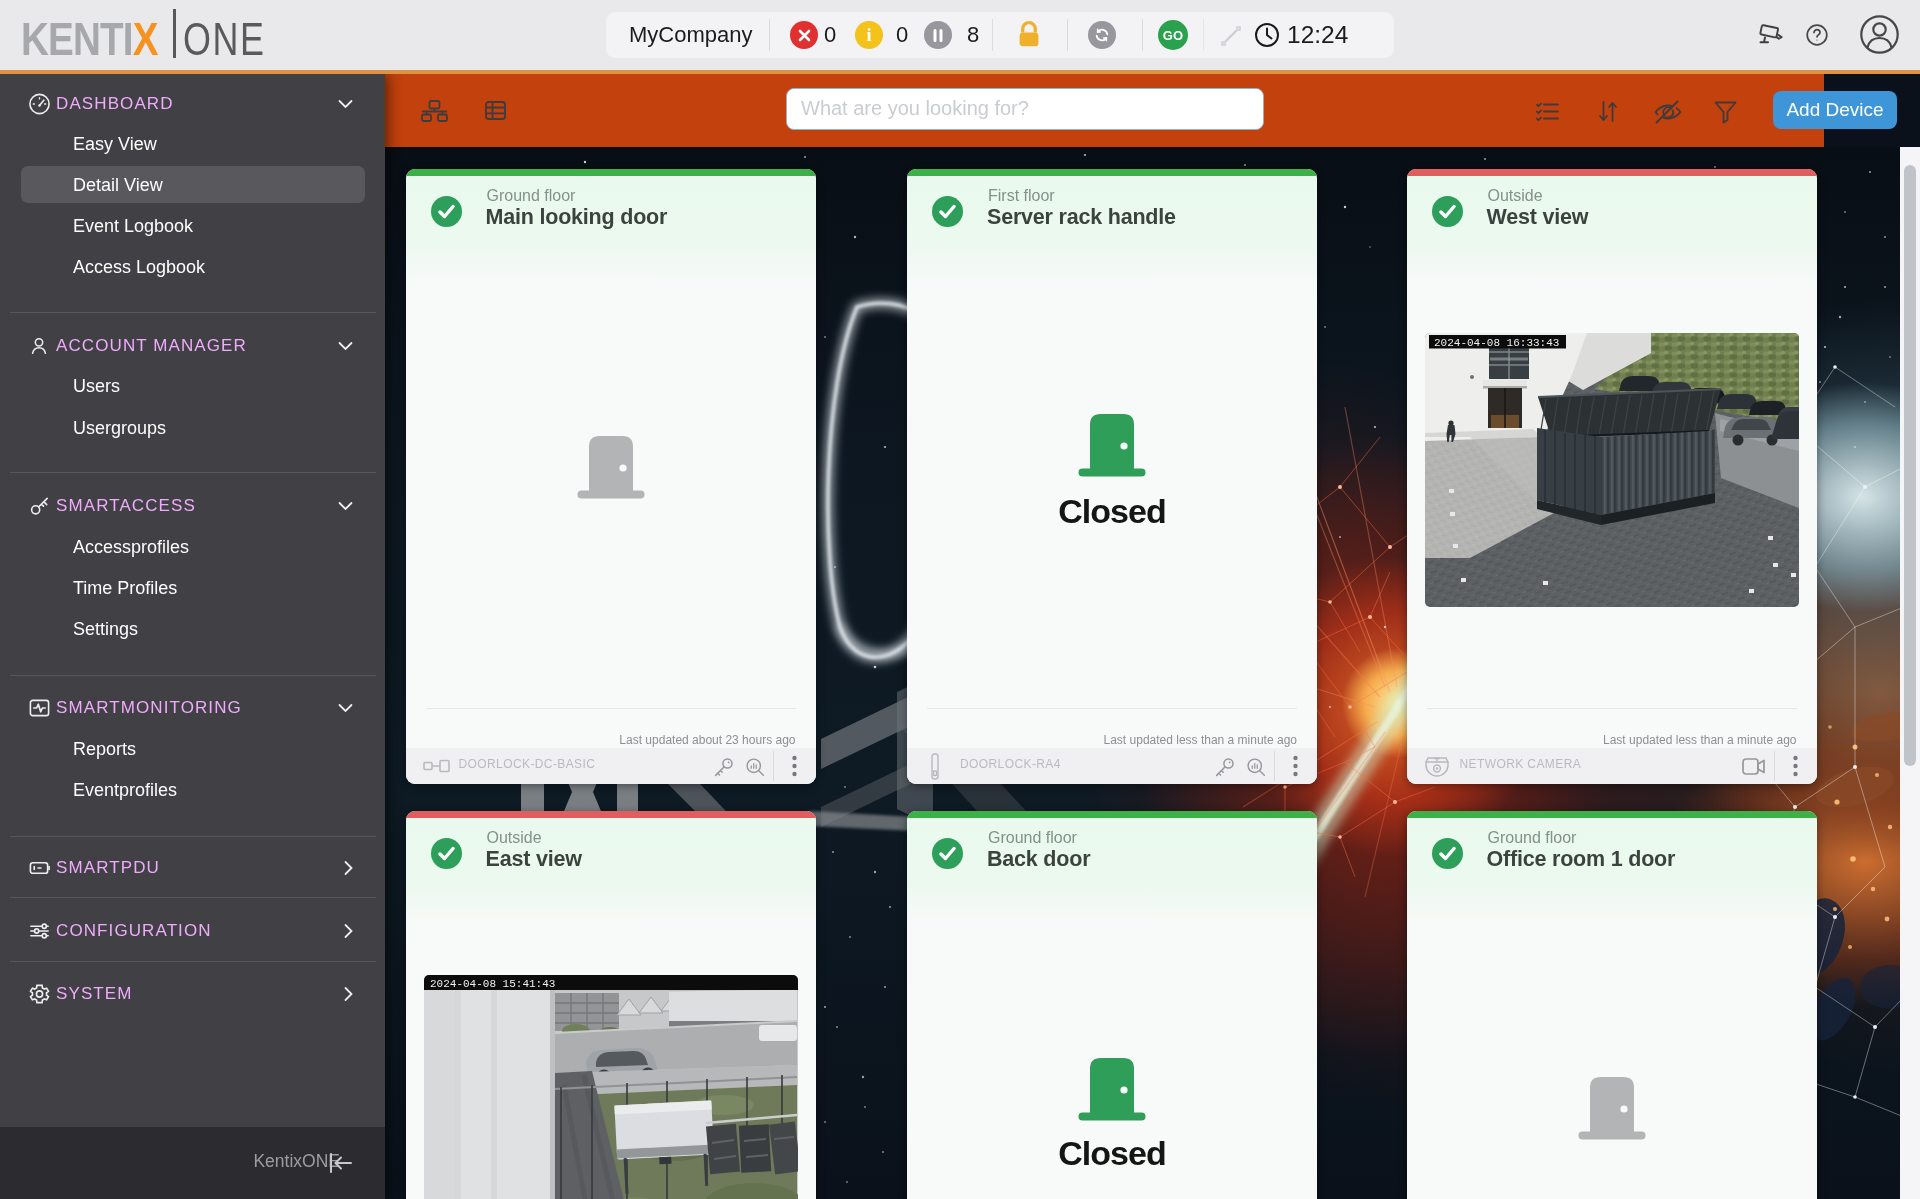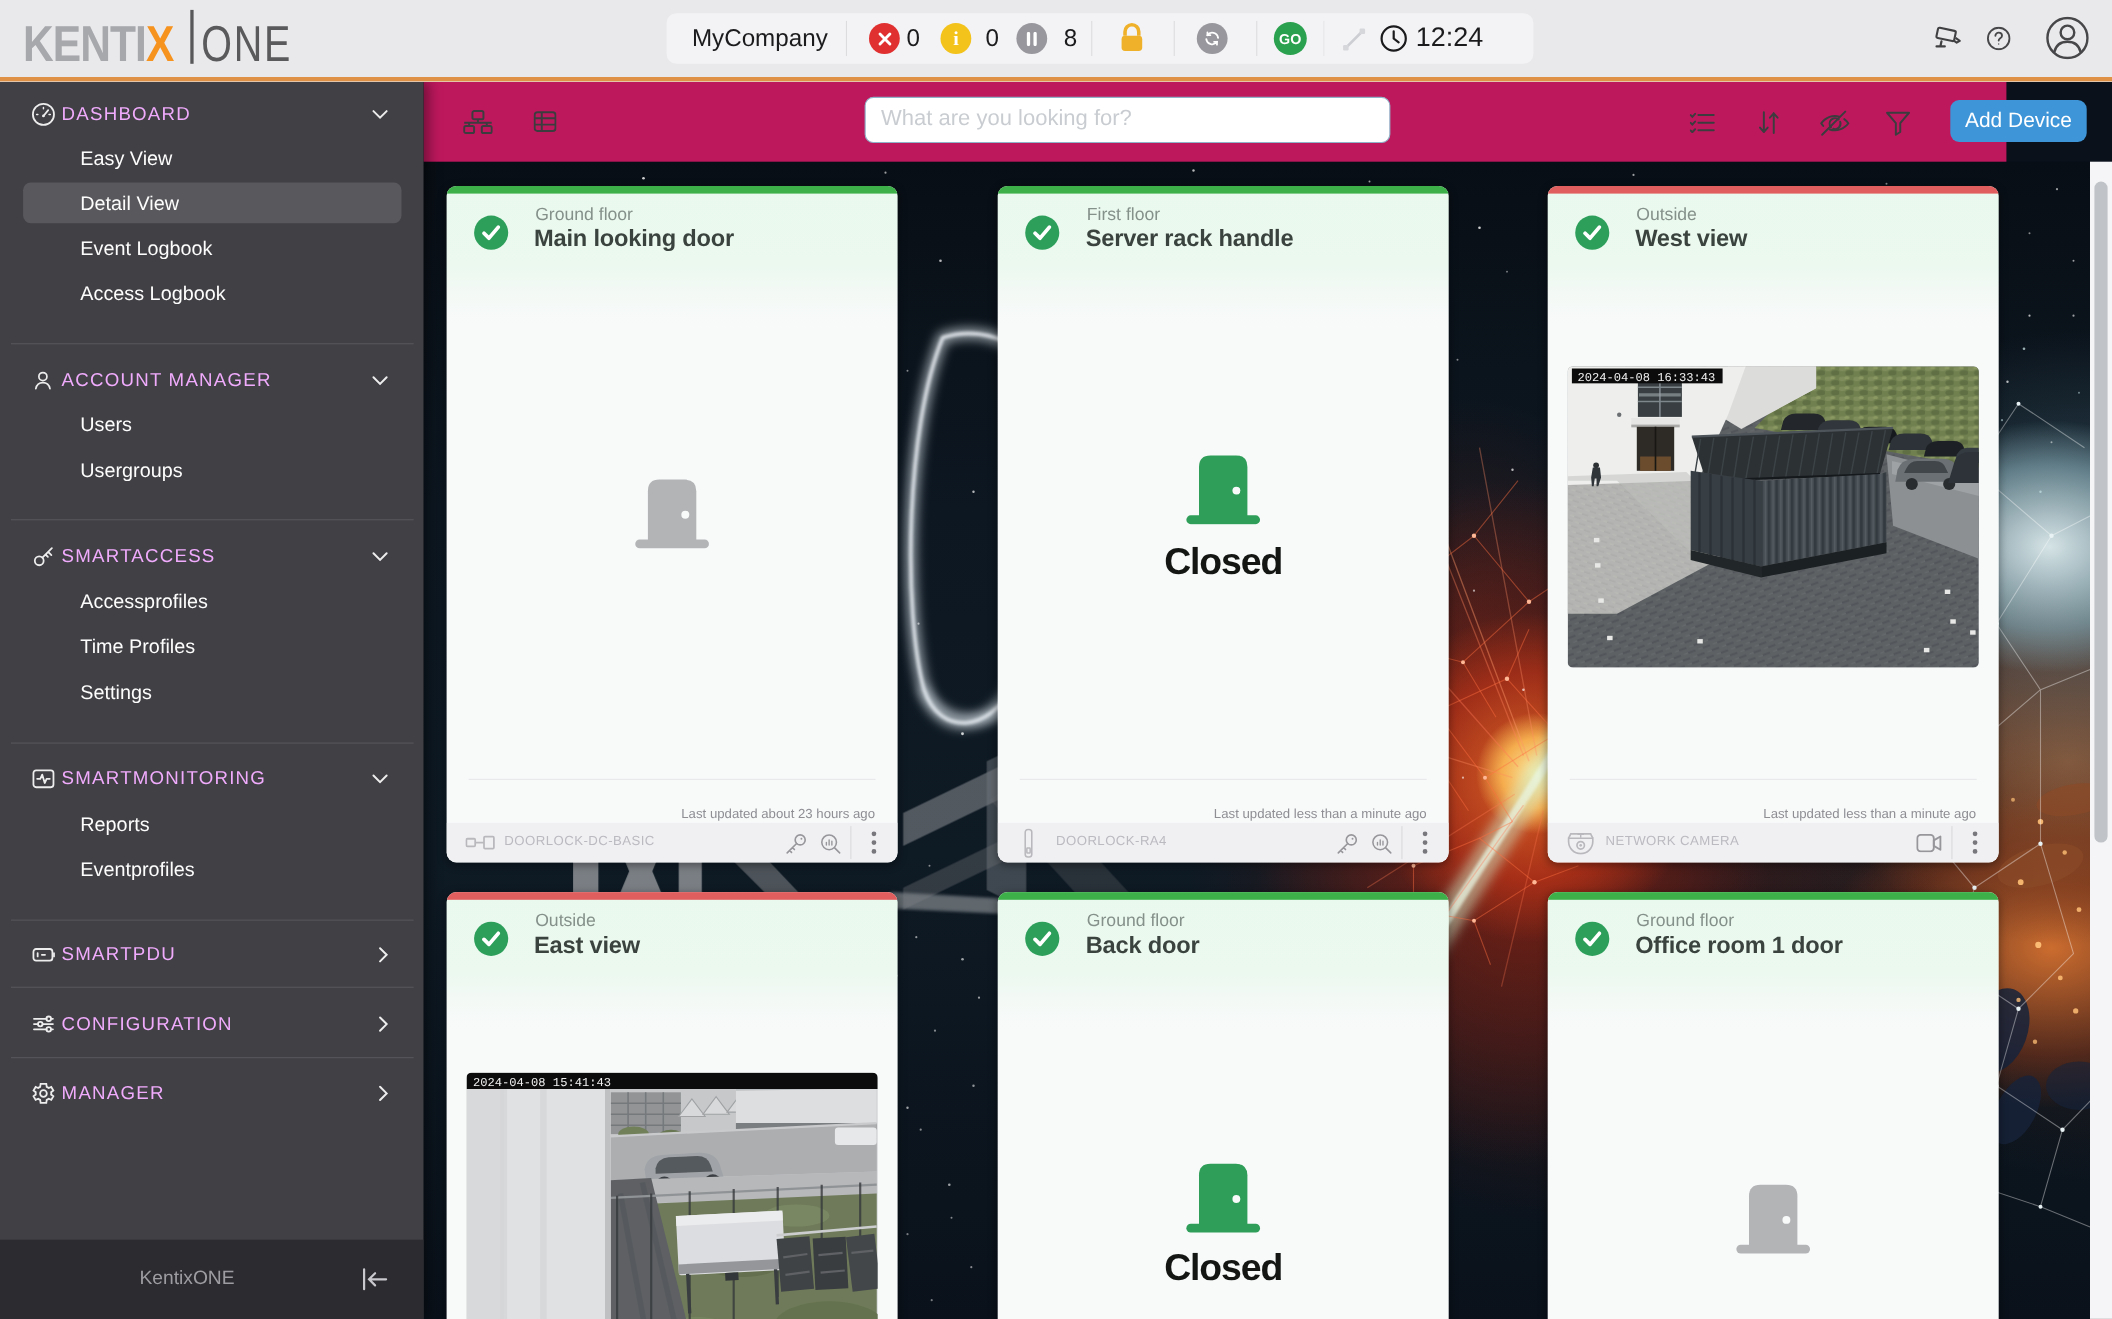--- a/index.html
+++ b/index.html
@@ -20,21 +20,21 @@
   .shead { position:absolute; left:0; width:385px; height:40px; color:#f0abfc; font-size:17px; letter-spacing:1.1px; display:flex; align-items:center; }
   .shead .txt { position:absolute; left:56px; }
   .sicon { position:absolute; left:28px; top:50%; transform:translateY(-50%); }
   .chev { position:absolute; right:32px; top:50%; transform:translateY(-50%); }
   .sitem { position:absolute; left:73px; width:250px; height:40px; color:#fdfdfd; font-size:18px; display:flex; align-items:center; }
   .sdiv { position:absolute; left:10px; width:366px; height:1px; background:#56565b; }
   #selitem { position:absolute; left:21px; top:92.5px; width:344px; height:37px; background:#59595d; border-radius:7px; }
   #sbottom { position:absolute; left:0; top:1127px; width:385px; height:72px; background:#2b2b30; z-index:21; }
 
   
-  #toolbar { position:absolute; left:385px; top:73.5px; width:1439px; height:73.5px; background:#be185d; z-index:10; }
+  #toolbar { position:absolute; left:385px; top:73.5px; width:1439px; height:73.5px; background:#c2410c; z-index:10; }
   #search { position:absolute; left:401px; top:14.5px; width:478px; height:42px; border:1.5px solid #8fb3c9; border-radius:8px; background:#fff; }
   #search span { position:absolute; left:14px; top:8px; font-size:20px; color:#c9cdd1; }
   #adddev { position:absolute; left:1388px; top:17.5px; width:124px; height:38px; background:#3e95d8; border-radius:8px; color:#fff; font-size:19px; display:flex; align-items:center; justify-content:center; }
 
   #content { position:absolute; left:385px; top:147px; width:1519px; height:1052px; overflow:hidden;
     background-color:#0a111a;
     background-image:
       radial-gradient(circle 55px at 1012px 556px, rgba(252,240,165,.95), rgba(250,182,82,.9) 58%, rgba(250,182,82,0) 100%),
       radial-gradient(circle 150px at 1008px 560px, rgba(235,112,42,.85), rgba(202,56,25,.58) 63%, rgba(202,56,25,0) 100%),
       radial-gradient(ellipse 300px 400px at 990px 600px, rgba(160,38,18,.62), rgba(160,38,18,0) 78%),
@@ -406,28 +406,28 @@
         <path d="M1.5 1.5l6 6-6 6"></path>
       </svg>
   </div>
   <div class="sdiv" style="top:887.5px;"></div>
   <div class="shead" style="top:900.5px;">
     <svg class="sicon" width="23" height="23" viewBox="0 0 24 24" fill="none" stroke="#ededee" stroke-width="1.7">
         <circle cx="12" cy="12" r="3.2"></circle>
         <path d="M12 2.8l1.8 3 3.4-.6 1.2 3.2 3.2 1.2-.6 3.4 3-1.8" visibility="hidden"></path>
         <path d="M19.4 12a7.4 7.4 0 0 0-.1-1.1l2.1-1.6-2-3.4-2.4 1a7.6 7.6 0 0 0-1.9-1.1L14.7 3h-5.4l-.4 2.8a7.6 7.6 0 0 0-1.9 1.1l-2.4-1-2 3.4 2.1 1.6a7.4 7.4 0 0 0 0 2.2l-2.1 1.6 2 3.4 2.4-1a7.6 7.6 0 0 0 1.9 1.1l.4 2.8h5.4l.4-2.8a7.6 7.6 0 0 0 1.9-1.1l2.4 1 2-3.4-2.1-1.6c.1-.4.1-.7.1-1.1z"></path>
       </svg>
-    <span class="txt">MANAGER</span>
+    <span class="txt">SYSTEM</span>
     <svg class="chev" width="9" height="15" viewBox="0 0 9 15" fill="none" stroke="#ededee" stroke-width="1.8" stroke-linecap="round">
         <path d="M1.5 1.5l6 6-6 6"></path>
       </svg>
   </div>
 </div>
 <div id="sbottom">
-  <div style="position:absolute;left:0;top:24px;width:340px;text-align:center;font-size:17.5px;color:#9d9da1;">KentixONE</div>
+  <div style="position:absolute;left:0;top:24px;width:340px;text-align:right;font-size:17.5px;color:#9d9da1;">KentixONE</div>
   <svg style="position:absolute;left:328px;top:24px;" width="26" height="24" viewBox="0 0 26 24" fill="none" stroke="#c9c9cd" stroke-width="2" stroke-linecap="round">
       <path d="M3 3v18"></path>
       <path d="M23 12H8M13 6.5L7.5 12l5.5 5.5"></path>
     </svg>
 </div>
 
 <div id="toolbar">
   <svg style="position:absolute;left:36px;top:26px;" width="27" height="22" viewBox="0 0 27 22" fill="none" stroke="#3c3c3e" stroke-width="1.8">
       <rect x="8.5" y="1" width="10" height="7.5" rx="1.5"></rect>
       <path d="M1 11.5h25M13.5 8.5v3M5.5 11.5v3M21.5 11.5v3"></path>

